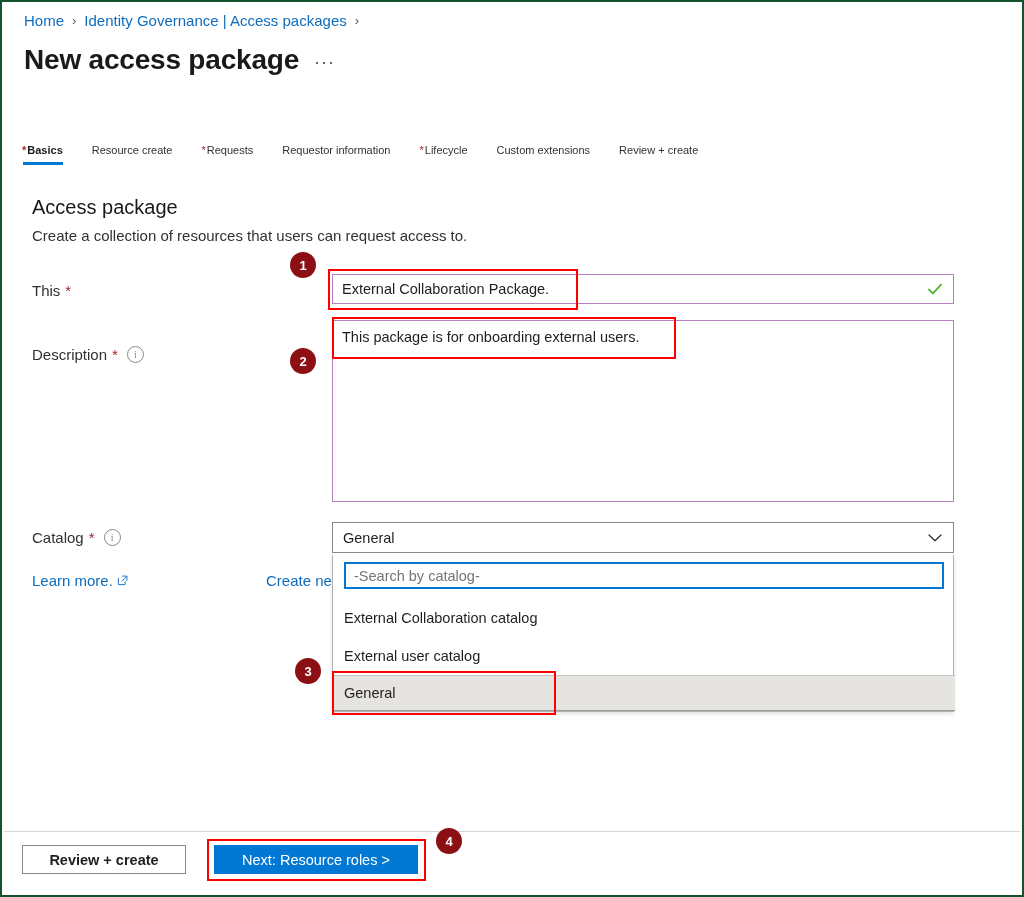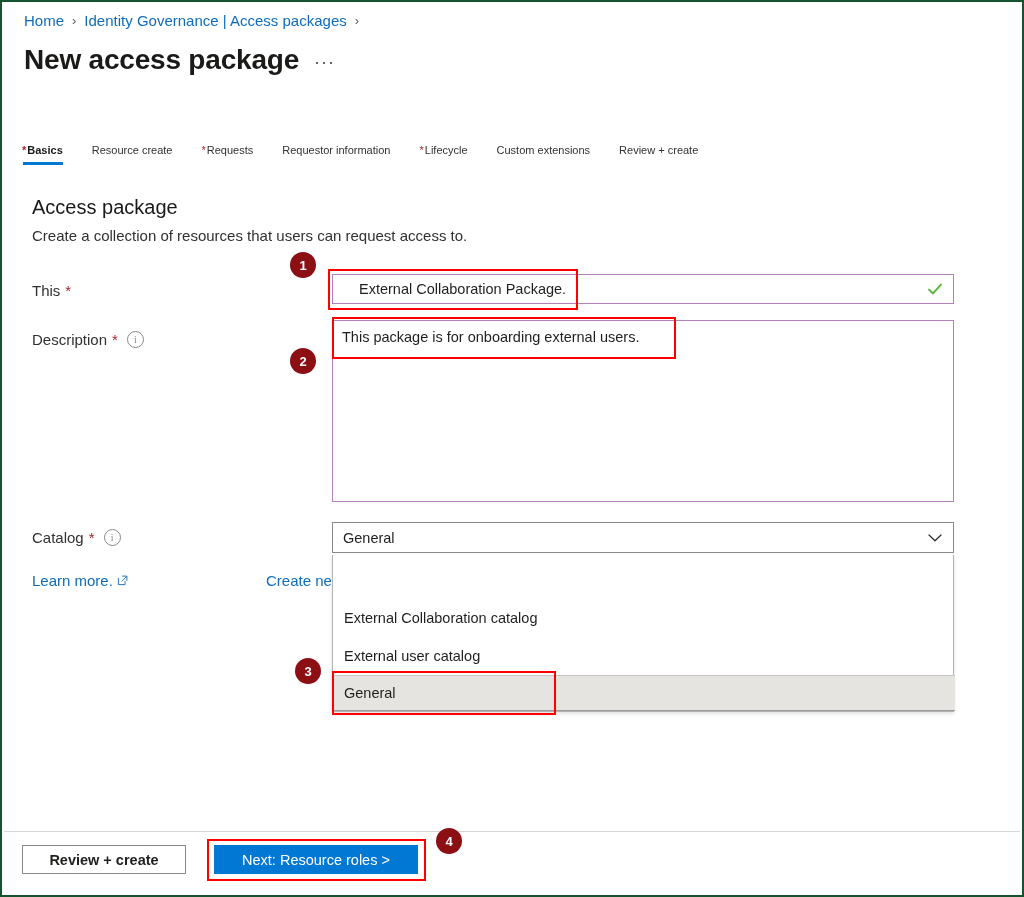--- a/index.html
+++ b/index.html
@@ -136,37 +136,37 @@
     border-radius: 50%;
     border: 1px solid #8a8886;
     color: #8a8886;
     font-size: 10px;
     font-family: "Liberation Serif", serif;
     line-height: 1;
     cursor: pointer;
   }
 
   .lbl-name { left: 30px; top: 280px; }
-  .lbl-desc { left: 30px; top: 329px; justify-content: flex-end; }
+  .lbl-desc { left: 30px; top: 344px; justify-content: flex-end; }
   .lbl-catalog { left: 30px; top: 527px; }
 
   
   .name-input {
     position: absolute;
     left: 330px;
     top: 272px;
     width: 622px;
     height: 30px;
     box-sizing: border-box;
     border: 1px solid #b87fc0;
     background: #ffffff;
     font-family: "Liberation Sans", sans-serif;
     font-size: 14.5px;
     color: #201f1e;
-    padding: 0 30px 0 26px;
+    padding: 0 30px 0 9px;
     outline: none;
   }
   .name-check {
     position: absolute;
     left: 925px;
     top: 279px;
     width: 16px;
     height: 16px;
     pointer-events: none;
   }
@@ -431,20 +431,21 @@
       <path d="M1.5 3.2 V10.5 H8.8 V6.8" stroke="#0f6cbd" stroke-width="1" fill="none"></path>
       <path d="M5.6 1.2 H10.8 V6.4" stroke="#0f6cbd" stroke-width="1" fill="none"></path>
       <path d="M5.2 7 L10.6 1.5" stroke="#0f6cbd" stroke-width="1" fill="none"></path>
     </svg>
   </div>
   <div class="link link-create">
     <span>Create ne</span>
   </div>
 
   <div class="dropdown">
+    <input class="dd-search" type="text" placeholder="-Search by catalog-" style="">
     <div class="dd-option o1">
       <span>External Collaboration catalog</span>
     </div>
     <div class="dd-option o2">
       <span>External user catalog</span>
     </div>
     <div class="dd-option o3">
       <span>General</span>
     </div>
   </div>

